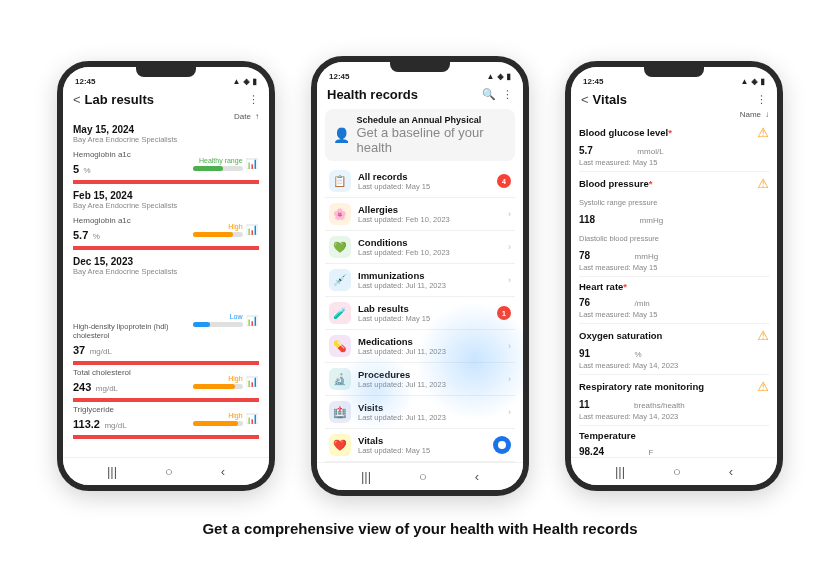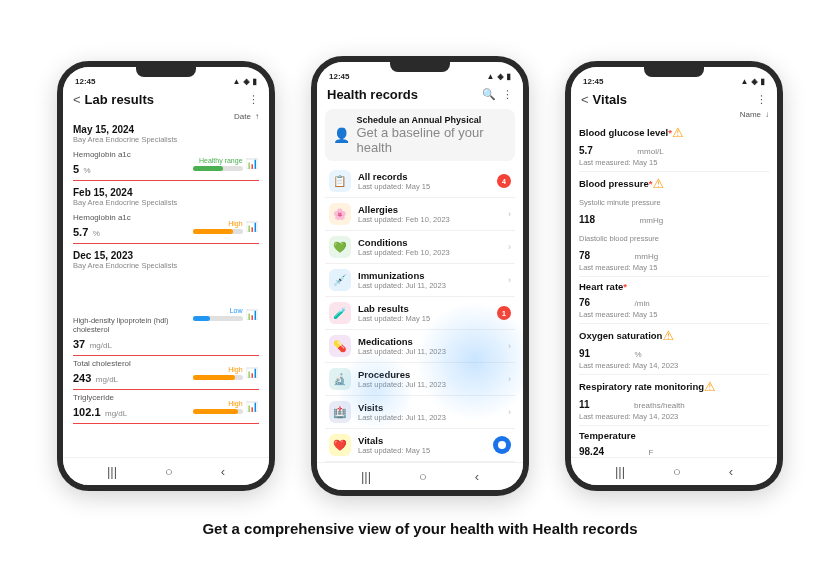--- a/index.html
+++ b/index.html
@@ -138,21 +138,21 @@
       font-size: 7.5px;
       color: #888;
       margin-bottom: 3px;
     }
 
     .lab-item {
       display: flex;
       align-items: center;
       justify-content: space-between;
       padding: 3px 0;
-      border-bottom: 1px solid #ef4444;
+      border-bottom: 4px solid #ef4444;
     }
 
     .lab-item-left {
       flex: 1;
     }
 
     .lab-item-name {
       font-size: 8px;
       color: #555;
     }
@@ -330,21 +330,21 @@
     }
 
     .vital-item {
       padding: 4px 0;
       border-bottom: 1px solid #f0f0f0;
     }
 
     .vital-header {
       display: flex;
       align-items: center;
-      justify-content: flex-start;
+      justify-content: space-between;
     }
 
     .vital-name {
       font-size: 9.5px;
       font-weight: 600;
       color: #111;
     }
 
     .vital-name .asterisk {
       color: #f44336;
@@ -533,21 +533,21 @@
                 <div class="lab-bar">
                   <div class="lab-bar-fill orange" style="width:85%;"></div>
                 </div>
               </div>
               <span class="lab-chart-icon">📊</span>
             </div>
             <div class="lab-item">
               <div class="lab-item-left">
                 <div class="lab-item-name">Triglyceride</div>
                 <div>
-                  <span class="lab-item-value">102.1</span>
+                  <span class="lab-item-value">113.2</span>
                   <span class="lab-item-unit"> mg/dL</span>
                 </div>
               </div>
               <div class="lab-bar-area">
                 <span class="lab-range-label high">High</span>
                 <div class="lab-bar">
                   <div class="lab-bar-fill orange" style="width:90%;"></div>
                 </div>
               </div>
               <span class="lab-chart-icon">📊</span>
@@ -730,21 +730,21 @@
             </div>
             <div class="vital-sub">Last measured: May 15</div>
           </div>
 
           <div class="vital-item">
             <div class="vital-header">
               <span class="vital-name">Blood pressure<span class="asterisk">*</span></span>
               <span class="vital-alert">⚠</span>
             </div>
             <div>
-              <span class="vital-sub">Systolic minute pressure</span>
+              <span class="vital-sub">Systolic range pressure</span>
             </div>
             <div>
               <span class="vital-value">118</span>
               <span class="vital-unit"> mmHg</span>
             </div>
             <div>
               <span class="vital-sub">Diastolic blood pressure</span>
             </div>
             <div>
               <span class="vital-value">78</span>

